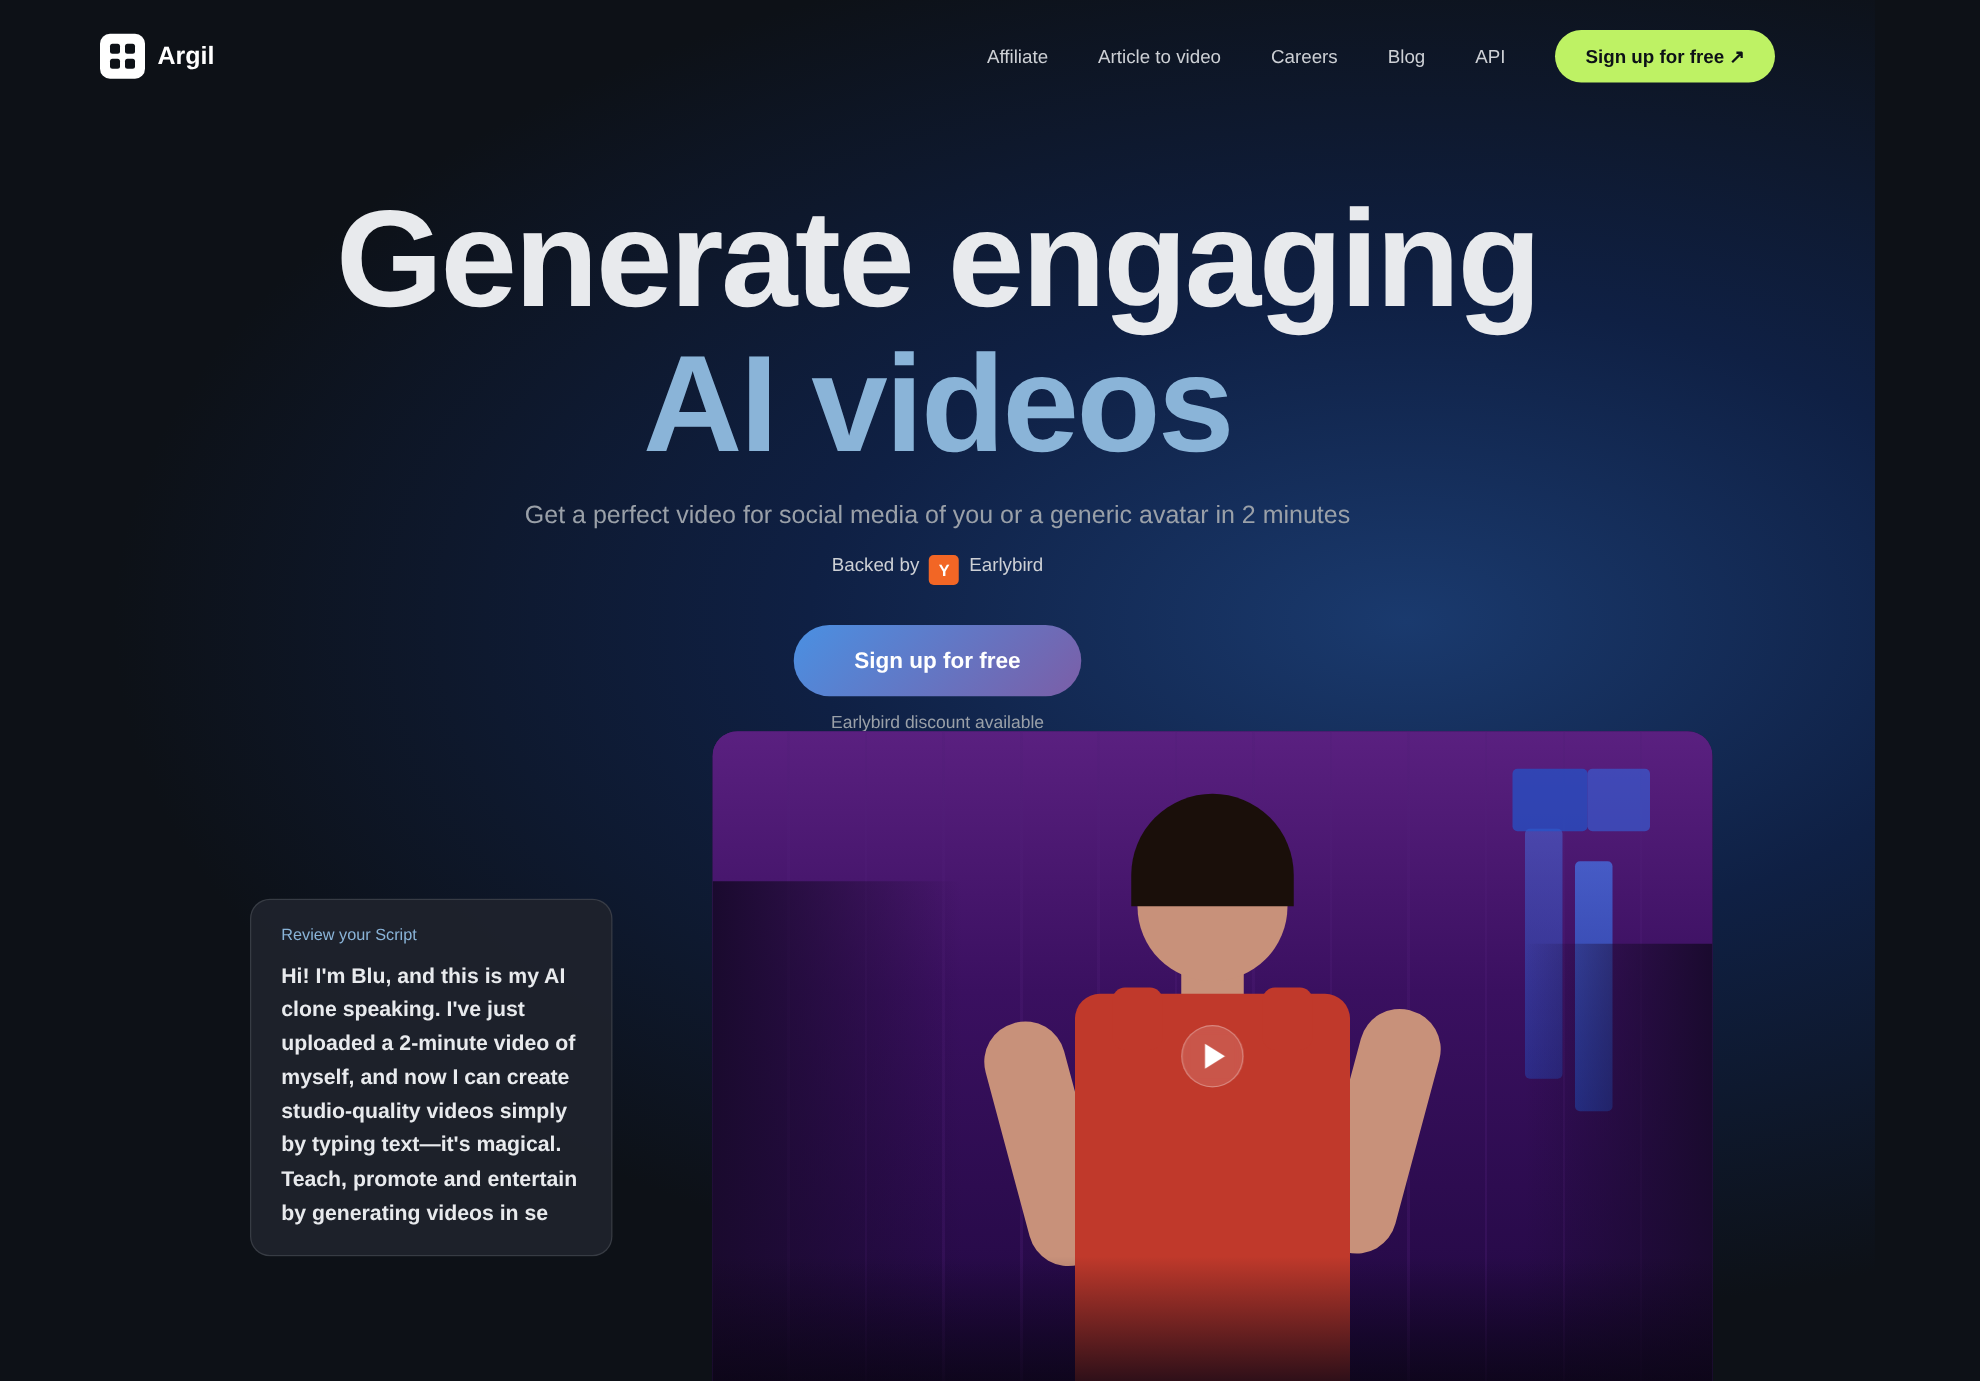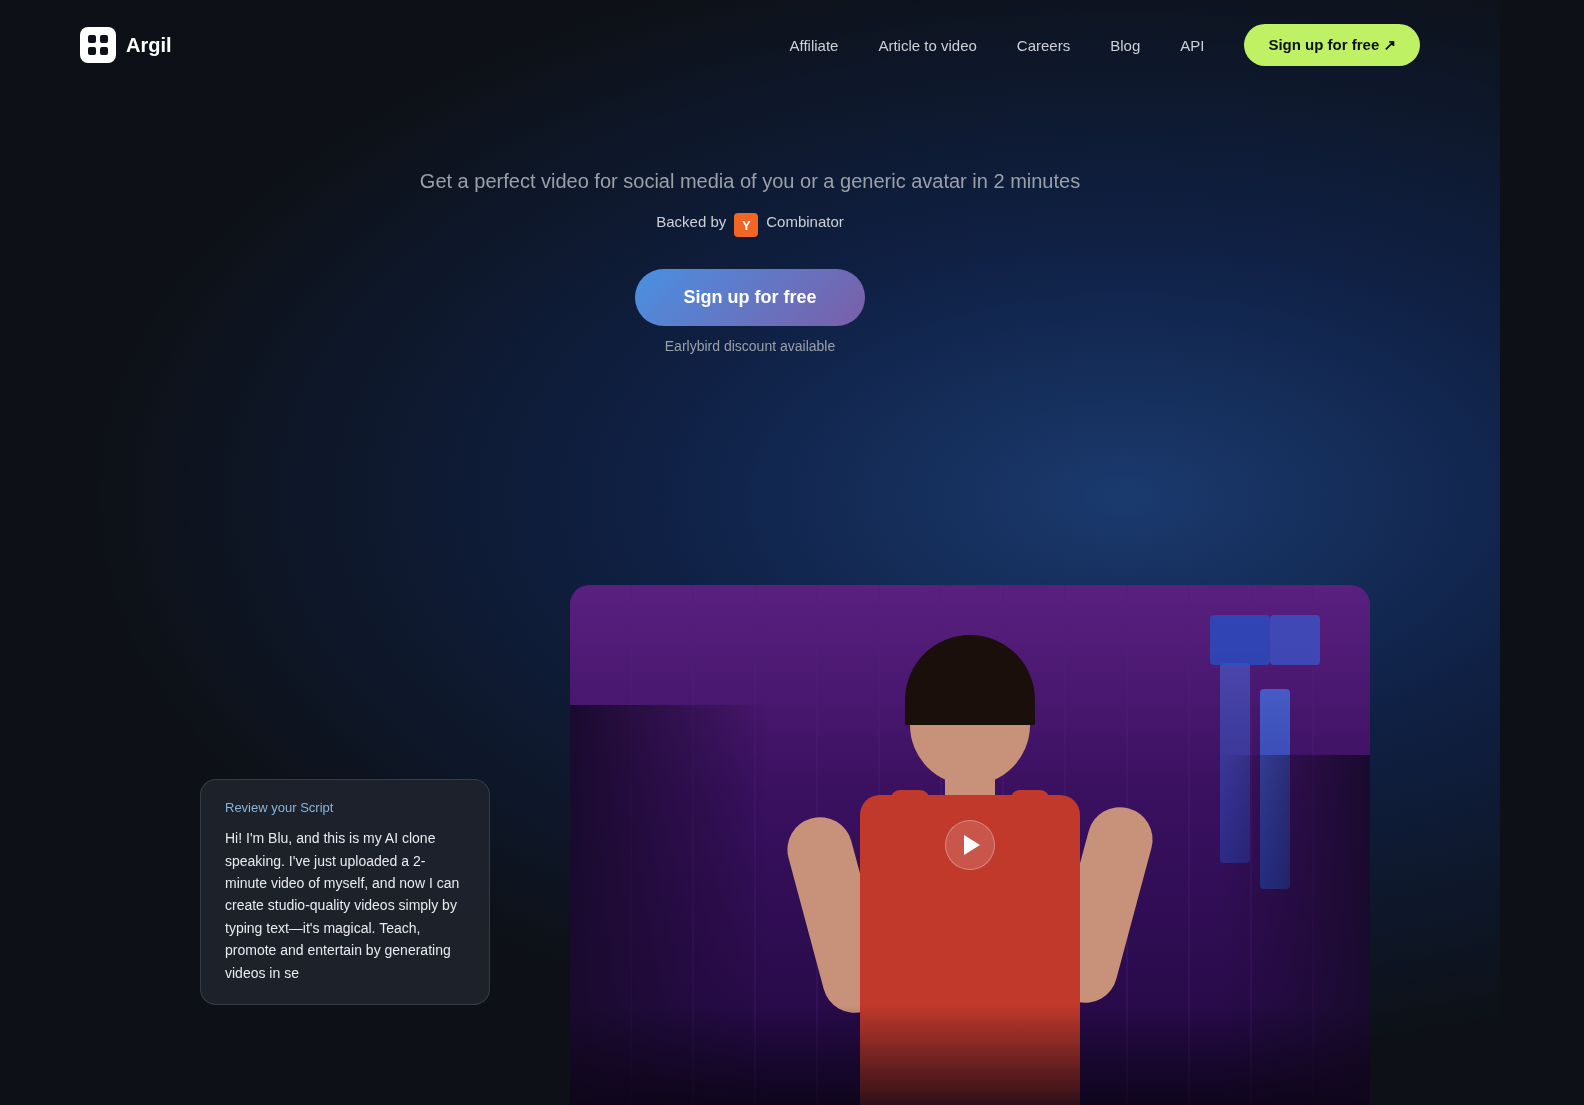--- a/index.html
+++ b/index.html
@@ -191,23 +191,23 @@
 
     .script-card-title {
       color: #8ab4d8;
       font-size: 13px;
       font-weight: 500;
       margin-bottom: 12px;
     }
 
     .script-card-text {
       color: #e8eaed;
-      font-size: 14px;
+      font-size: 17px;
       line-height: 1.6;
-      font-weight: 400;
+      font-weight: 700;
     }
 
     
     .video-container {
       width: 800px;
       height: 520px;
       border-radius: 20px 20px 0 0;
       overflow: hidden;
       position: absolute;
       right: 130px;
@@ -372,25 +372,29 @@
       <a class="nav-link">Affiliate</a>
       <a class="nav-link">Article to video</a>
       <a class="nav-link">Careers</a>
       <a class="nav-link">Blog</a>
       <a class="nav-link">API</a>
       <button class="nav-cta">Sign up for free ↗</button>
     </div>
   </nav>
 
   <section class="hero">
+    <h1 class="hero-title">
+      <span class="hero-title-line1">Generate engaging</span>
+      <span class="hero-title-line2">AI videos</span>
+    </h1>
     <p class="hero-subtitle">Get a perfect video for social media of you or a generic avatar in 2 minutes</p>
     <div class="backed-by">
       <span>Backed by</span>
       <div class="yc-badge">Y</div>
-      <span>Combinator</span>
+      <span>Earlybird</span>
     </div>
     <div style="display:flex; flex-direction:column; align-items:center;">
       <button class="hero-cta">Sign up for free</button>
       <p class="earlybird">Earlybird discount available</p>
     </div>
   </section>
 
   <div class="bottom-section">
 
     <div class="script-card">

